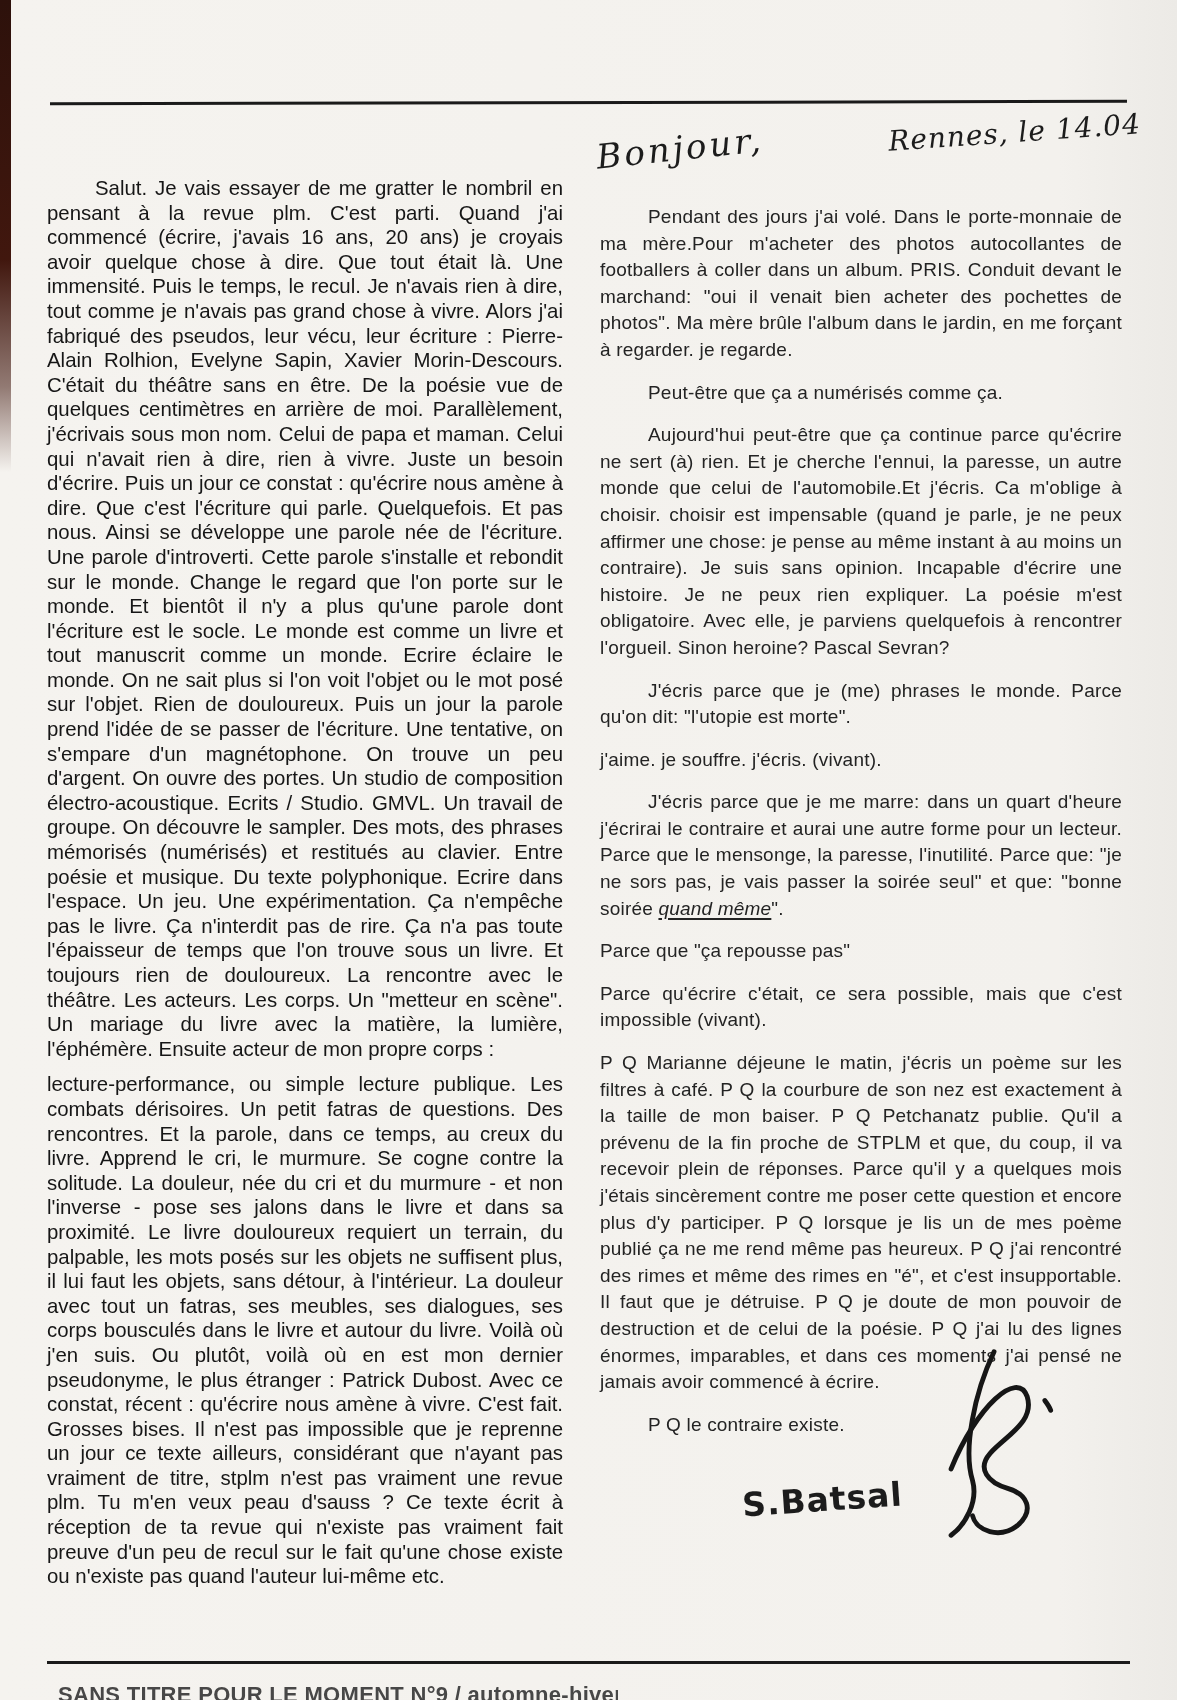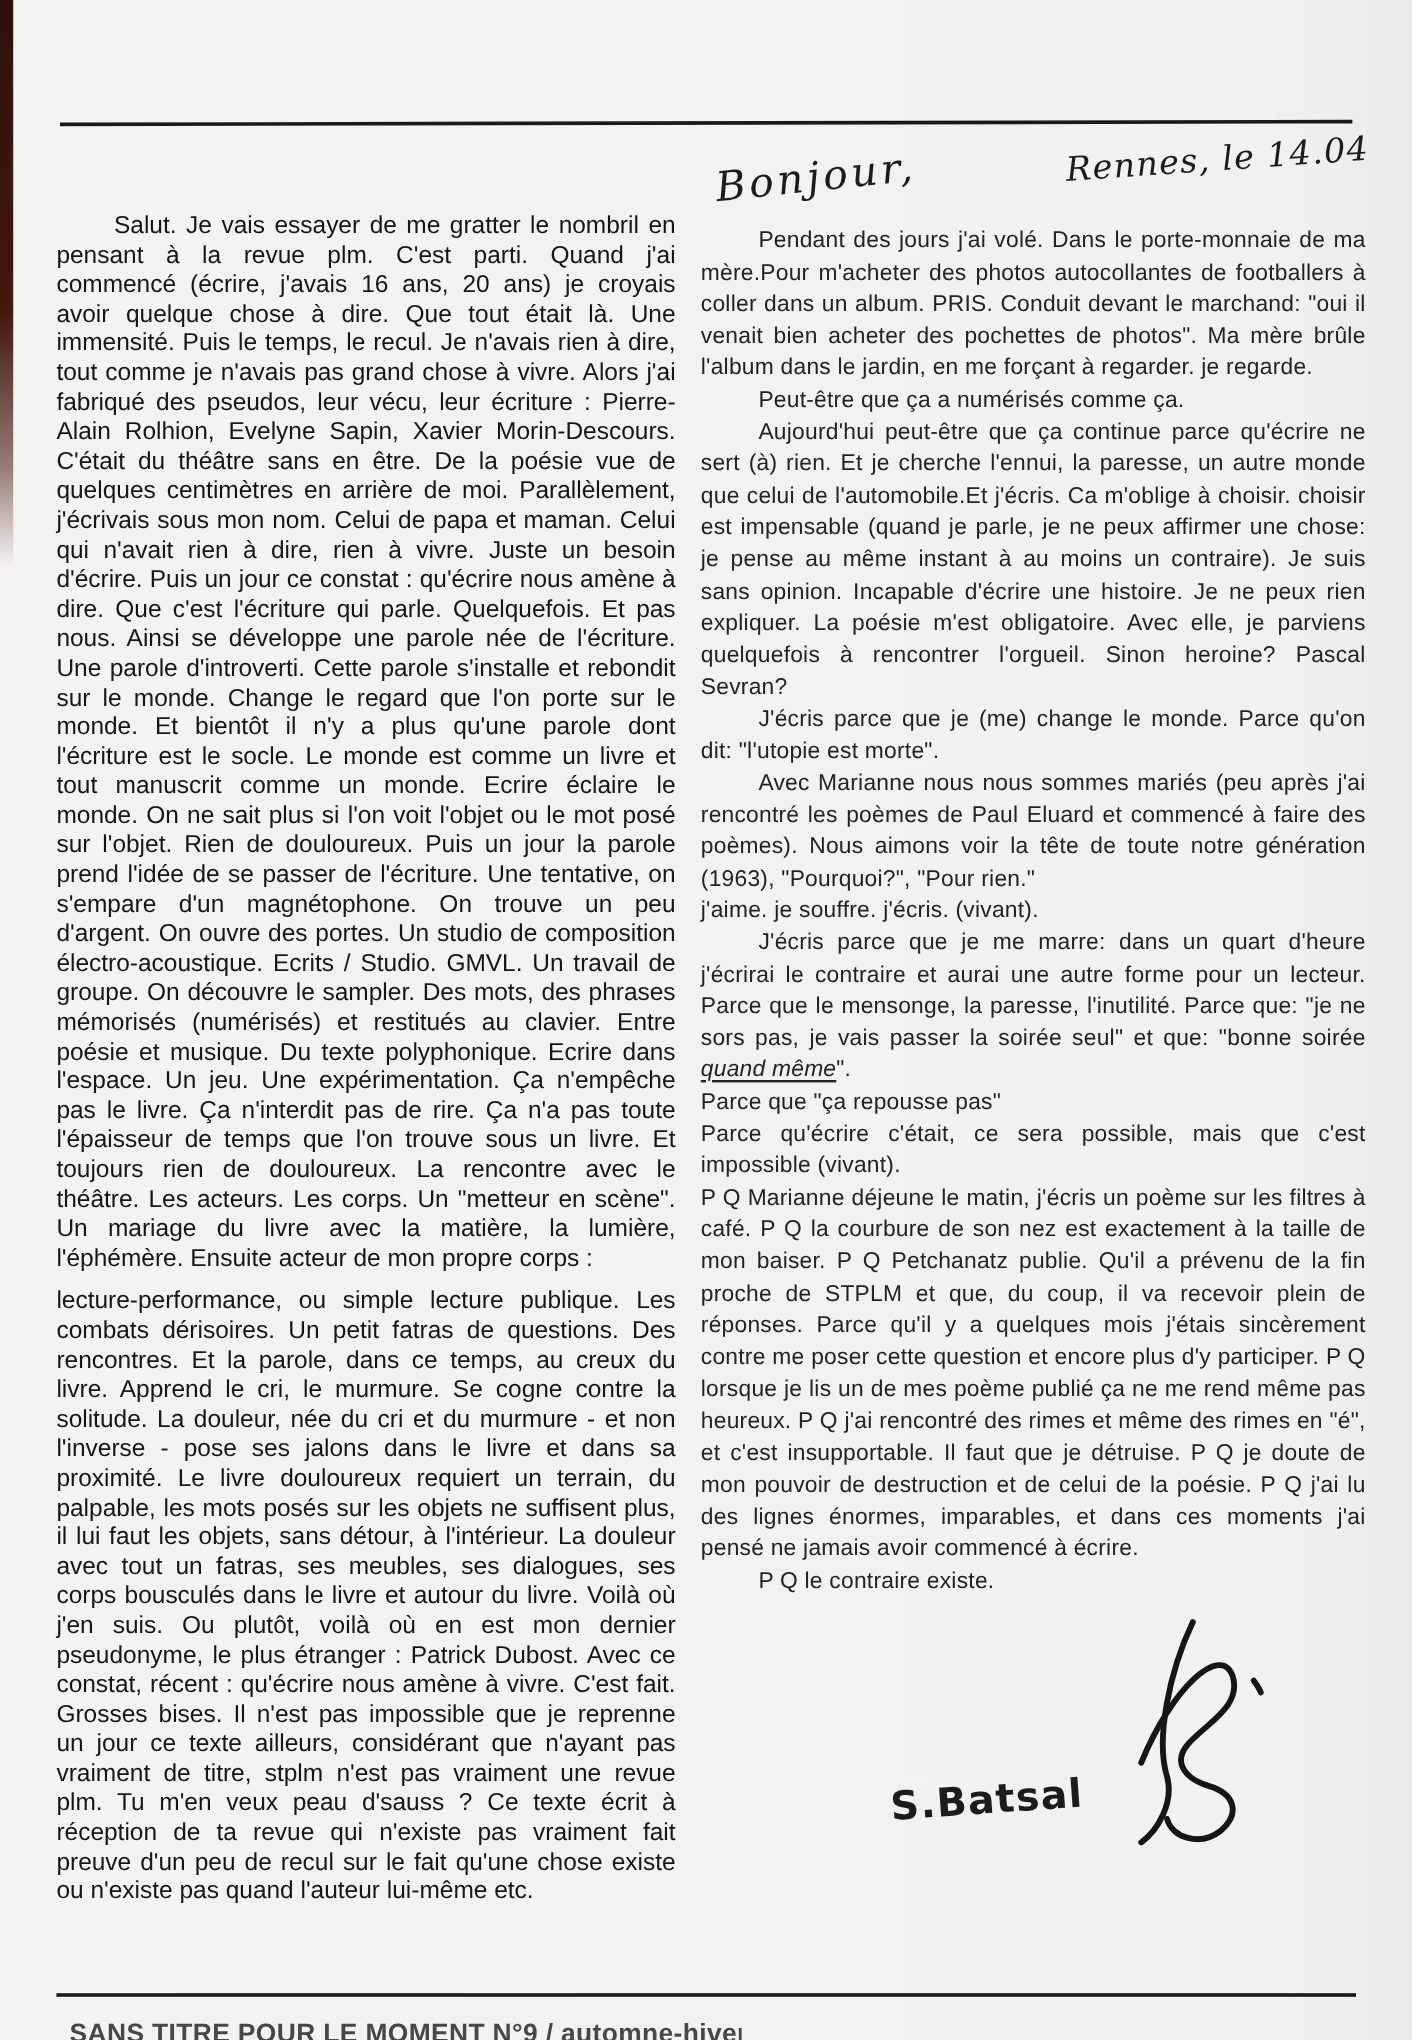--- a/index.html
+++ b/index.html
@@ -25,21 +25,21 @@
     text-align:justify;
   }
   .col-left p{margin:0;}
   .col-left p.gap{margin-top:11px;}
   .col-right{
     position:absolute;left:584px;top:188px;width:554px;
     font-family:"Liberation Sans",sans-serif;
     font-size:19px;line-height:26.6px;color:#232323;
     text-align:justify;letter-spacing:0.2px;
   }
-  .col-right p{margin:0;}
+  .col-right p{margin:16px;}
   .indent{text-indent:48px;}
   .underline{text-decoration:underline;text-decoration-thickness:2px;text-underline-offset:3px;font-style:italic;}
   .hand{
     position:absolute;color:#1c1c1c;
     font-family:"DejaVu Serif",serif;font-style:italic;
     white-space:nowrap;
   }
   .greeting{left:596px;top:128px;font-size:34px;letter-spacing:3px;transform:rotate(-6deg);}
   .dateline{left:888px;top:116px;font-size:28px;letter-spacing:1px;transform:rotate(-4deg);}
   .signature-name{
@@ -76,22 +76,21 @@
 
   <div class="col-left">
     <p class="indent">Salut. Je vais essayer de me gratter le nombril en pensant à la revue plm. C'est parti. Quand j'ai commencé (écrire, j'avais 16 ans, 20 ans) je croyais avoir quelque chose à dire. Que tout était là. Une immensité. Puis le temps, le recul. Je n'avais rien à dire, tout comme je n'avais pas grand chose à vivre. Alors j'ai fabriqué des pseudos, leur vécu, leur écriture : Pierre-Alain Rolhion, Evelyne Sapin, Xavier Morin-Descours. C'était du théâtre sans en être. De la poésie vue de quelques centimètres en arrière de moi. Parallèlement, j'écrivais sous mon nom. Celui de papa et maman. Celui qui n'avait rien à dire, rien à vivre. Juste un besoin d'écrire. Puis un jour ce constat : qu'écrire nous amène à dire. Que c'est l'écriture qui parle. Quelquefois. Et pas nous. Ainsi se développe une parole née de l'écriture. Une parole d'introverti. Cette parole s'installe et rebondit sur le monde. Change le regard que l'on porte sur le monde. Et bientôt il n'y a plus qu'une parole dont l'écriture est le socle. Le monde est comme un livre et tout manuscrit comme un monde. Ecrire éclaire le monde. On ne sait plus si l'on voit l'objet ou le mot posé sur l'objet. Rien de douloureux. Puis un jour la parole prend l'idée de se passer de l'écriture. Une tentative, on s'empare d'un magnétophone. On trouve un peu d'argent. On ouvre des portes. Un studio de composition électro-acoustique. Ecrits / Studio. GMVL. Un travail de groupe. On découvre le sampler. Des mots, des phrases mémorisés (numérisés) et restitués au clavier. Entre poésie et musique. Du texte polyphonique. Ecrire dans l'espace. Un jeu. Une expérimentation. Ça n'empêche pas le livre. Ça n'interdit pas de rire. Ça n'a pas toute l'épaisseur de temps que l'on trouve sous un livre. Et toujours rien de douloureux. La rencontre avec le théâtre. Les acteurs. Les corps. Un "metteur en scène". Un mariage du livre avec la matière, la lumière, l'éphémère. Ensuite acteur de mon propre corps :</p>
     <p class="gap">lecture-performance, ou simple lecture publique. Les combats dérisoires. Un petit fatras de questions. Des rencontres. Et la parole, dans ce temps, au creux du livre. Apprend le cri, le murmure. Se cogne contre la solitude. La douleur, née du cri et du murmure - et non l'inverse - pose ses jalons dans le livre et dans sa proximité. Le livre douloureux requiert un terrain, du palpable, les mots posés sur les objets ne suffisent plus, il lui faut les objets, sans détour, à l'intérieur. La douleur avec tout un fatras, ses meubles, ses dialogues, ses corps bousculés dans le livre et autour du livre. Voilà où j'en suis. Ou plutôt, voilà où en est mon dernier pseudonyme, le plus étranger : Patrick Dubost. Avec ce constat, récent : qu'écrire nous amène à vivre. C'est fait. Grosses bises. Il n'est pas impossible que je reprenne un jour ce texte ailleurs, considérant que n'ayant pas vraiment de titre, stplm n'est pas vraiment une revue plm. Tu m'en veux peau d'sauss ? Ce texte écrit à réception de ta revue qui n'existe pas vraiment fait preuve d'un peu de recul sur le fait qu'une chose existe ou n'existe pas quand l'auteur lui-même etc.</p>
   </div>
 
   <div class="col-right">
     <p class="indent">Pendant des jours j'ai volé. Dans le porte-monnaie de ma mère.Pour m'acheter des photos autocollantes de footballers à coller dans un album. PRIS. Conduit devant le marchand: "oui il venait bien acheter des pochettes de photos". Ma mère brûle l'album dans le jardin, en me forçant à regarder. je regarde.</p>
     <p class="indent">Peut-être que ça a numérisés comme ça.</p>
     <p class="indent">Aujourd'hui peut-être que ça continue parce qu'écrire ne sert (à) rien. Et je cherche l'ennui, la paresse, un autre monde que celui de l'automobile.Et j'écris. Ca m'oblige à choisir. choisir est impensable (quand je parle, je ne peux affirmer une chose: je pense au même instant à au moins un contraire). Je suis sans opinion. Incapable d'écrire une histoire. Je ne peux rien expliquer. La poésie m'est obligatoire. Avec elle, je parviens quelquefois à rencontrer l'orgueil. Sinon heroine? Pascal Sevran?</p>
-    <p class="indent">J'écris parce que je (me) change le monde. Parce qu'on dit: "l'utopie est morte".</p>
-    <p class="indent">Avec Marianne nous nous sommes mariés (peu après j'ai rencontré les poèmes de Paul Eluard et commencé à faire des poèmes). Nous aimons voir la tête de toute notre génération (1963), "Pourquoi?", "Pour rien."</p>
+    <p class="indent">J'écris parce que je (me) phrases le monde. Parce qu'on dit: "l'utopie est morte".</p>
     <p>j'aime. je souffre. j'écris. (vivant).</p>
     <p class="indent"><span>J'écris parce que je me marre: dans un quart d'heure j'écrirai le contraire et aurai une autre forme pour un lecteur. Parce que le mensonge, la paresse, l'inutilité. Parce que: "je ne sors pas, je vais passer la soirée seul" et que: "bonne soirée </span><span class="underline">quand même</span><span>".</span></p>
     <p>Parce que "ça repousse pas"</p>
     <p>Parce qu'écrire c'était, ce sera possible, mais que c'est impossible (vivant).</p>
     <p>P Q Marianne déjeune le matin, j'écris un poème sur les filtres à café. P Q la courbure de son nez est exactement à la taille de mon baiser. P Q Petchanatz publie. Qu'il a prévenu de la fin proche de STPLM et que, du coup, il va recevoir plein de réponses. Parce qu'il y a quelques mois j'étais sincèrement contre me poser cette question et encore plus d'y participer. P Q lorsque je lis un de mes poème publié ça ne me rend même pas heureux. P Q j'ai rencontré des rimes et même des rimes en "é", et c'est insupportable. Il faut que je détruise. P Q je doute de mon pouvoir de destruction et de celui de la poésie. P Q j'ai lu des lignes énormes, imparables, et dans ces moments j'ai pensé ne jamais avoir commencé à écrire.</p>
     <p class="indent">P Q le contraire existe.</p>
   </div>
 
   <div class="hand signature-name">S.Batsal</div>
 

